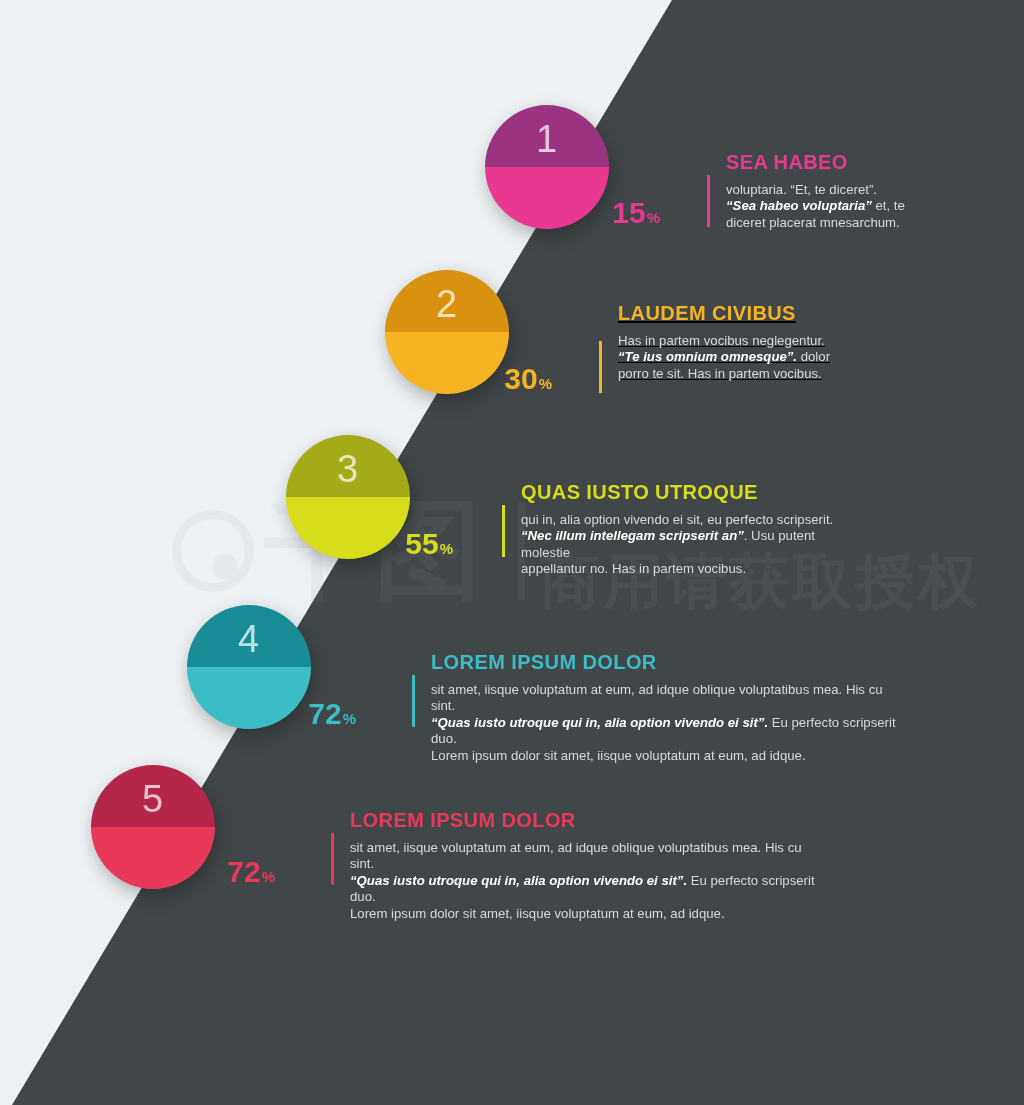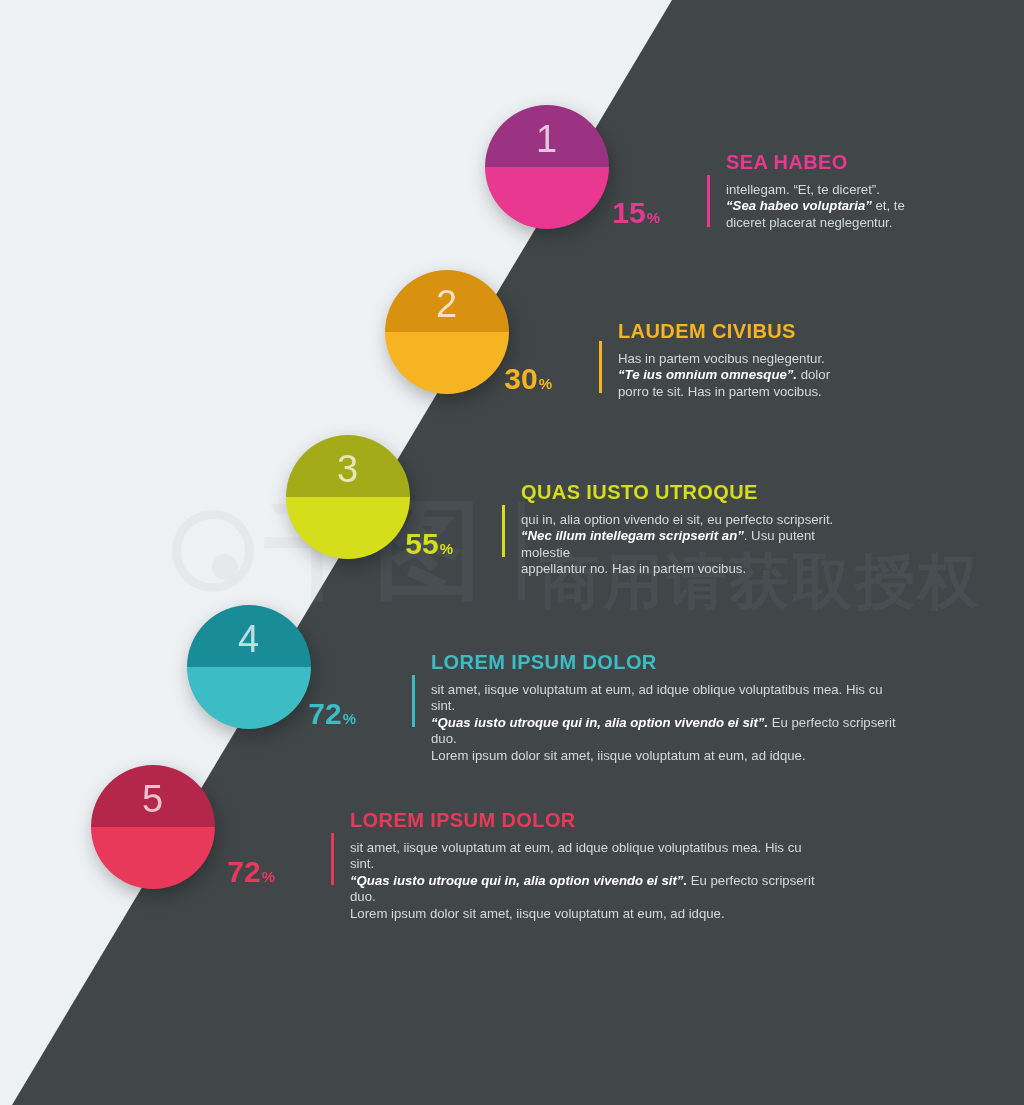--- a/index.html
+++ b/index.html
@@ -192,37 +192,37 @@
         <div class="pie-bottom" style="background: rgb(232, 56, 143);"></div>
       </div>
       <div class="pie-num">1</div>
     </div>
     <div class="pct" style="left: 560px; top: 196px; width: 100px; color: rgb(232, 56, 143);">
       <span>15</span><span class="sym">%</span>
     </div>
     <div class="vrule" style="left: 707px; top: 175px; height: 52px; background: rgb(232, 56, 143);"></div>
     <div class="txt" style="left:726px; top:151px; width:300px;">
       <h2 style="color: rgb(232, 56, 143);">SEA HABEO</h2>
-      <p><span>intellegam. “Et, te diceret”.</span><br><b>“Sea habeo voluptaria”</b><span> et, te</span><br><span>diceret placerat neglegentur.</span></p>
+      <p><span>voluptaria. “Et, te diceret”.</span><br><b>“Sea habeo voluptaria”</b><span> et, te</span><br><span>diceret placerat mnesarchum.</span></p>
     </div>
   </div>
 
   <div class="row">
     <div class="pie-wrap" style="left:385px; top:270px;">
       <div class="pie">
         <div class="pie-top" style="background: rgb(216, 146, 15);"></div>
         <div class="pie-bottom" style="background: rgb(247, 180, 34);"></div>
       </div>
       <div class="pie-num">2</div>
     </div>
     <div class="pct" style="left: 452px; top: 362px; width: 100px; color: rgb(247, 180, 34);">
       <span>30</span><span class="sym">%</span>
     </div>
     <div class="vrule" style="left: 599px; top: 341px; height: 52px; background: rgb(247, 180, 34);"></div>
-    <div class="txt" style="left:618px; top:320px; width:320px;">
+    <div class="txt" style="left:618px; top:302px; width:320px;text-decoration:underline;">
       <h2 style="color: rgb(247, 180, 34);">LAUDEM CIVIBUS</h2>
       <p><span>Has in partem vocibus neglegentur.</span><br><b>“Te ius omnium omnesque”.</b><span> dolor</span><br><span>porro te sit. Has in partem vocibus.</span></p>
     </div>
   </div>
 
   <div class="row">
     <div class="pie-wrap" style="left:286px; top:435px;">
       <div class="pie">
         <div class="pie-top" style="background: rgb(163, 171, 24);"></div>
         <div class="pie-bottom" style="background: rgb(214, 222, 28);"></div>

